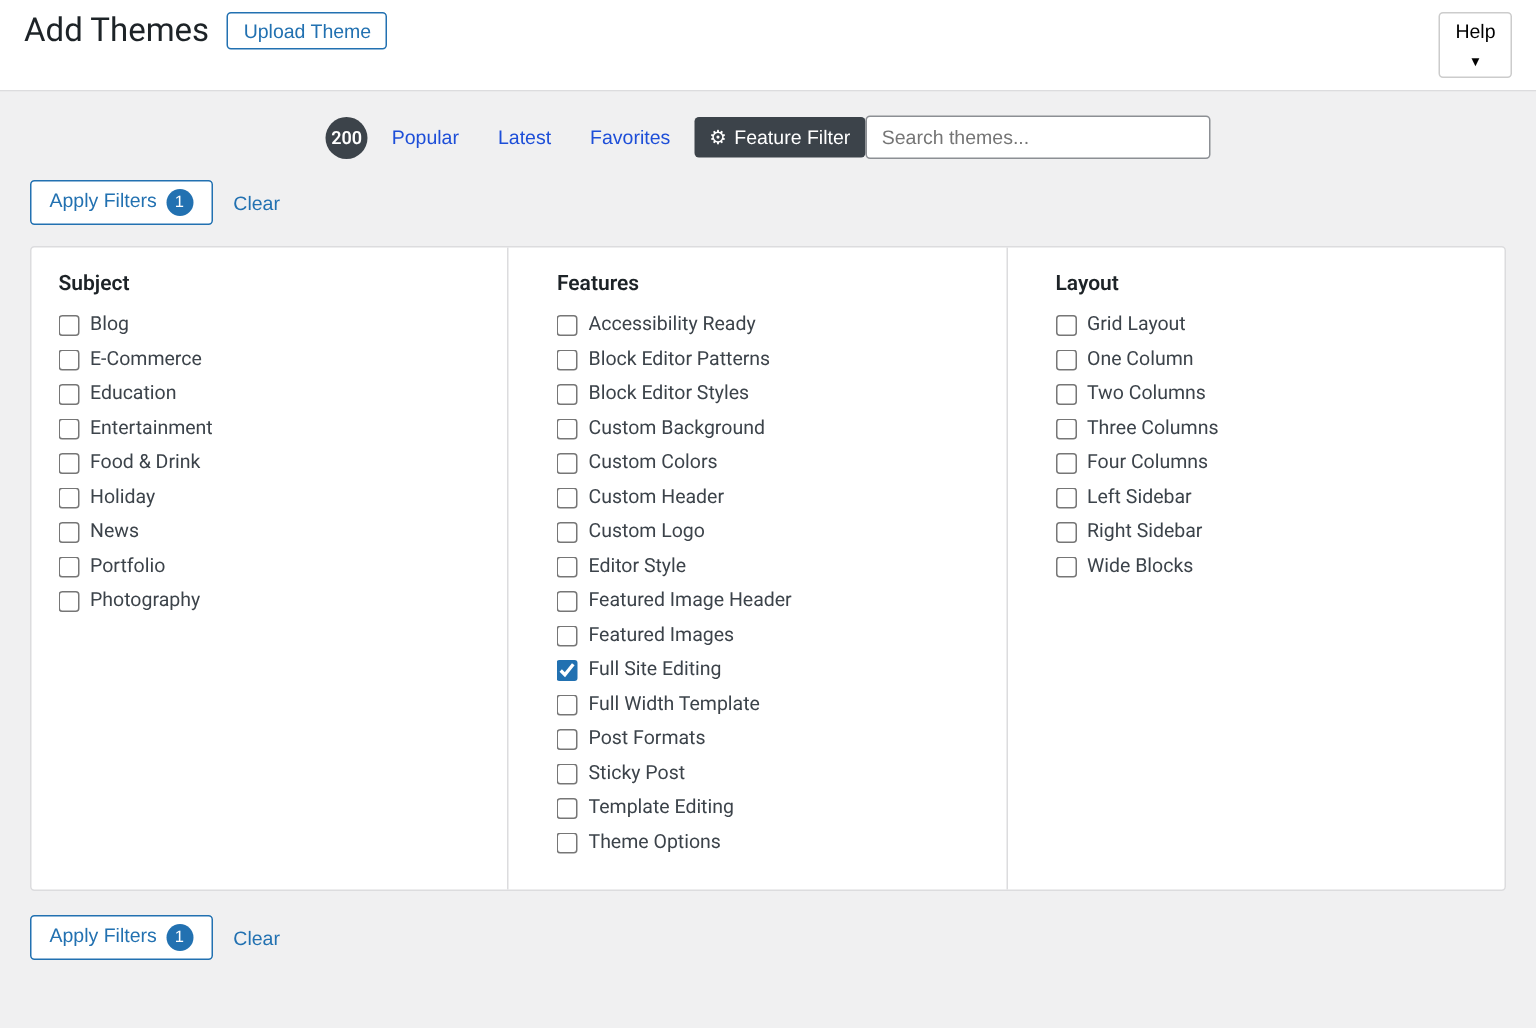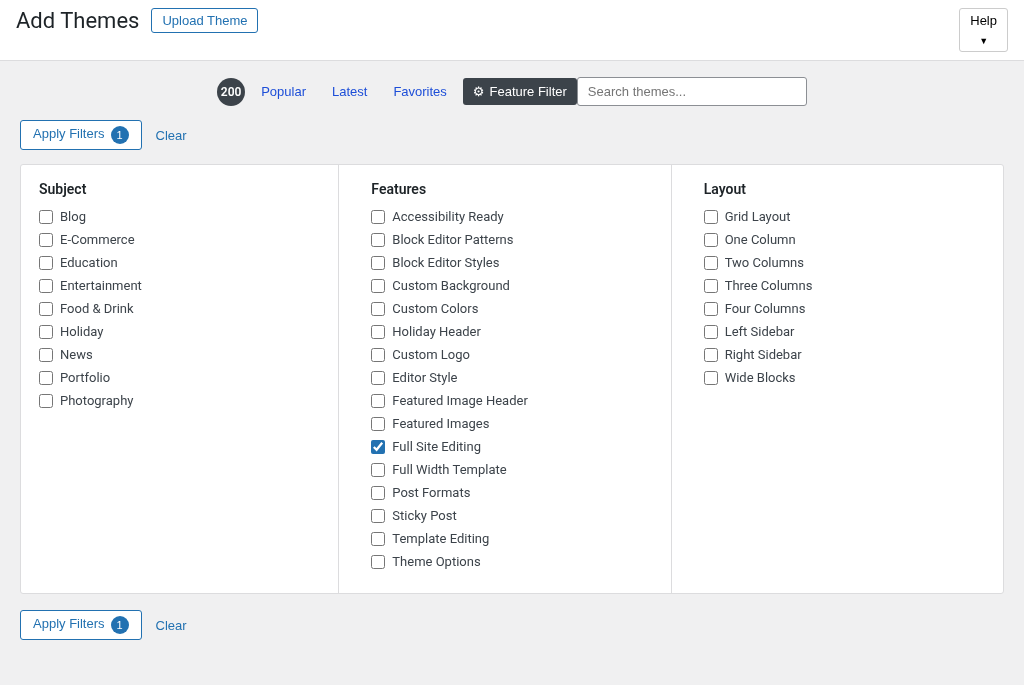--- a/index.html
+++ b/index.html
@@ -312,21 +312,21 @@
           <div class="checkbox-item">
             <input type="checkbox" id="features-3" style="">
             <label for="features-3">Custom Background</label>
           </div>
           <div class="checkbox-item">
             <input type="checkbox" id="features-4" style="">
             <label for="features-4">Custom Colors</label>
           </div>
           <div class="checkbox-item">
             <input type="checkbox" id="features-5" style="">
-            <label for="features-5">Holiday Header</label>
+            <label for="features-5">Custom Header</label>
           </div>
           <div class="checkbox-item">
             <input type="checkbox" id="features-6" style="">
             <label for="features-6">Custom Logo</label>
           </div>
           <div class="checkbox-item">
             <input type="checkbox" id="features-7" style="">
             <label for="features-7">Editor Style</label>
           </div>
           <div class="checkbox-item">

